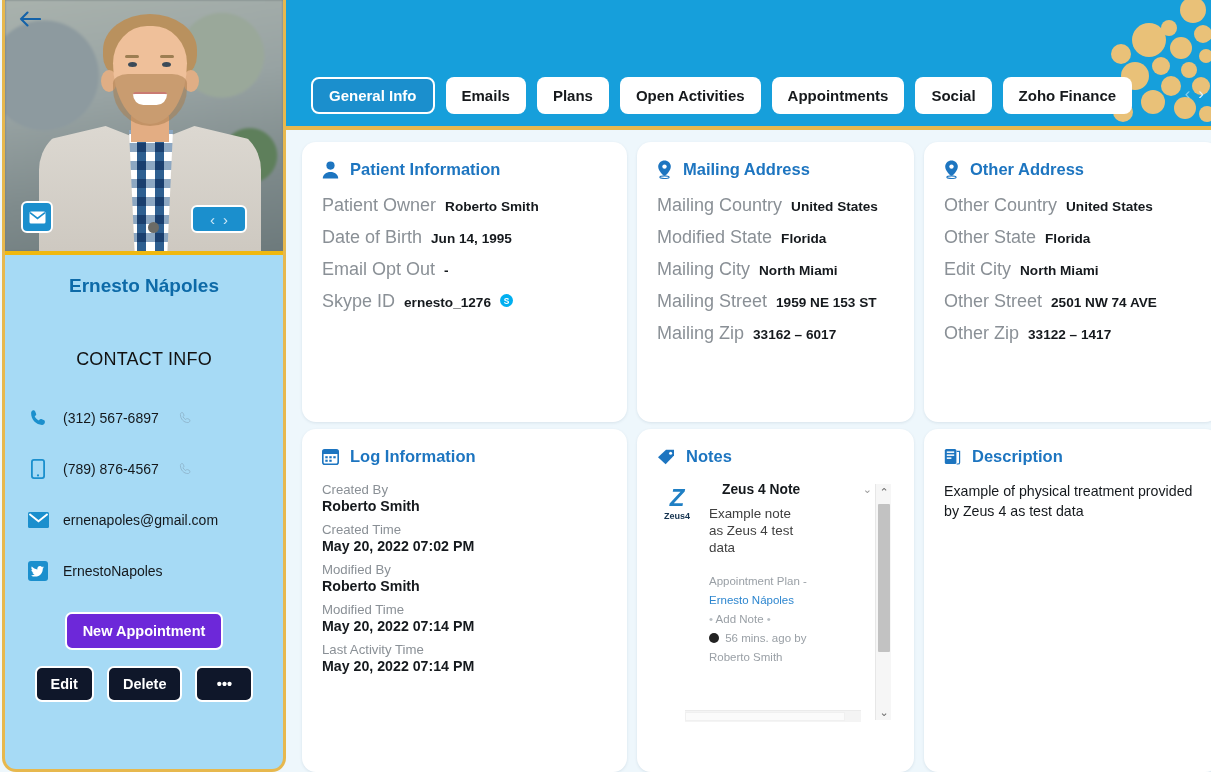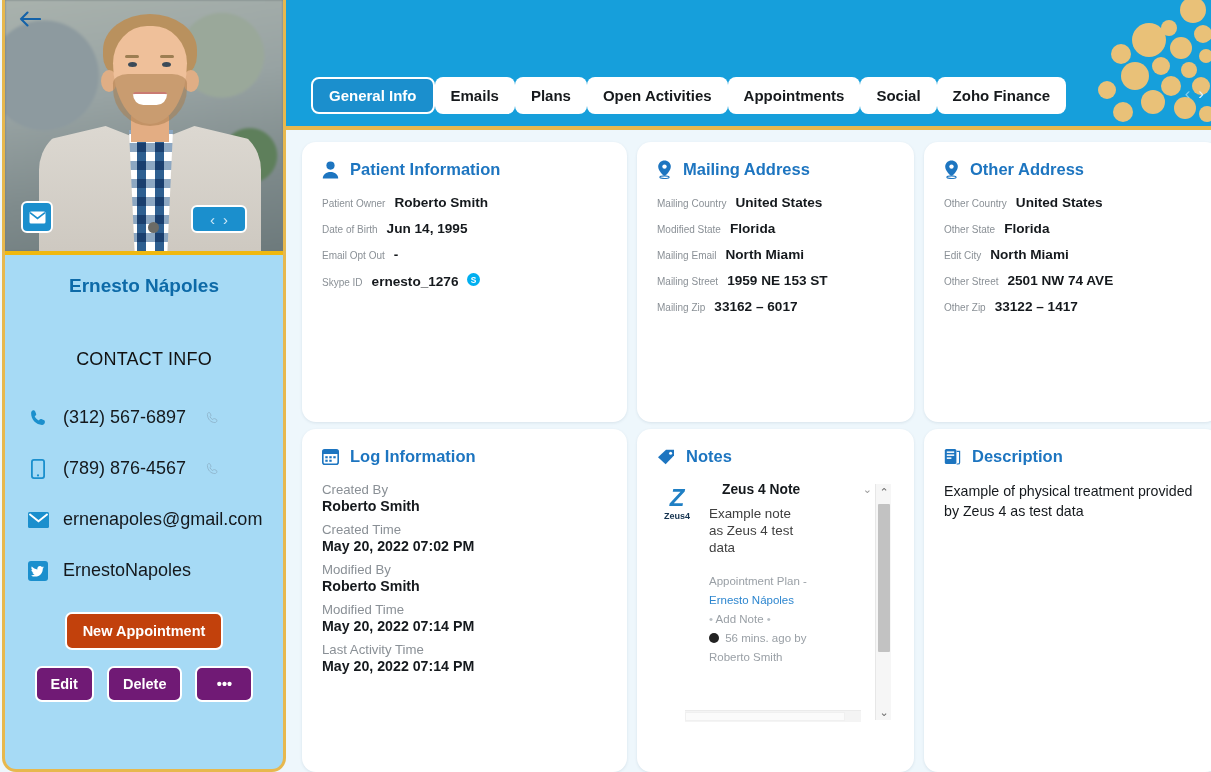--- a/index.html
+++ b/index.html
@@ -141,58 +141,58 @@
     font-size: 19px; font-weight: bold; color: #0d6aa8;
   }
   .sb-contact-title {
     margin-top: 52px; text-align: center;
     font-size: 18px; color: #111; letter-spacing: .2px;
   }
   .contact-list { margin-top: 22px; padding-left: 22px; }
   .contact-row {
     display: flex; align-items: center;
     height: 51px; gap: 14px;
-    font-size: 18px; color: #14181c;
+    font-size: 14px; color: #14181c;
   }
   .ci { width: 22px; display: flex; justify-content: center; flex: 0 0 22px; }
   .contact-row .sm-phone { margin-left: 6px; opacity: .55; }
 
   .new-appt {
     display: block; margin: 16px auto 0;
-    background: #c2410c; color: #fff;
+    background: #6d28d9; color: #fff;
     font-size: 14.5px; font-weight: bold;
     border: 2px solid #fff; border-radius: 7px;
     padding: 9px 16px; cursor: pointer;
     font-family: inherit;
   }
   .btn-row {
     display: flex; justify-content: center; gap: 13px;
     margin-top: 16px;
   }
   .sb-btn {
-    background: #701a75; color: #fff;
+    background: #0f172a; color: #fff;
     font-size: 14.5px; font-weight: bold;
     border: 2px solid #fff; border-radius: 7px;
     padding: 8px 14px; cursor: pointer;
     font-family: inherit; min-width: 58px;
   }
 
   
   .header {
     position: absolute; left: 284px; top: 0;
     width: 927px; height: 130px;
     background: #169fdb;
     border-bottom: 4px solid #e7b84e;
     overflow: hidden;
     z-index: 2;
   }
   .deco { position: absolute; right: 0; top: -6px; width: 150px; height: 140px; }
   .tabs {
     position: absolute; left: 27px; bottom: 12px;
-    display: flex; align-items: flex-start; 
+    display: flex; align-items: flex-start; gap: 11px;
   }
   .tab {
     background: #ffffff; color: #16191c;
     font-size: 15px; font-weight: bold;
     border: none; border-radius: 8px;
     padding: 10px 16px; cursor: pointer;
     font-family: inherit; white-space: nowrap;
   }
   .tab.active {
     background: #1b8fcd; color: #ffffff;
@@ -230,21 +230,21 @@
     display: flex; align-items: center; gap: 11px;
     margin-bottom: 16px;
   }
   .card-title {
     color: #1d75c0; font-size: 16.5px; font-weight: bold;
   }
   .field-row {
     display: flex; align-items: baseline;
     gap: 9px; margin-bottom: 11px;
   }
-  .f-label { color: #8a9096; font-size: 10px; }
+  .f-label { color: #8a9096; font-size: 18px; }
   .f-val { color: #15191d; font-size: 13.6px; font-weight: bold; }
 
   .stack .field-row { flex-direction: column; gap: 1px; margin-bottom: 8px; align-items: flex-start; }
   .stack .f-label { font-size: 13.2px; }
   .stack .f-val { font-size: 14.2px; }
 
   
   .notes-body {
     position: relative;
     margin-top: 2px;
@@ -500,21 +500,21 @@
       </div>
       <div class="field-row">
         <span class="f-label">Mailing Country</span>
         <span class="f-val">United States</span>
       </div>
       <div class="field-row">
         <span class="f-label">Modified State</span>
         <span class="f-val">Florida</span>
       </div>
       <div class="field-row">
-        <span class="f-label">Mailing Email</span>
+        <span class="f-label">Mailing City</span>
         <span class="f-val">North Miami</span>
       </div>
       <div class="field-row">
         <span class="f-label">Mailing Street</span>
         <span class="f-val">1959 NE 153 ST</span>
       </div>
       <div class="field-row">
         <span class="f-label">Mailing Zip</span>
         <span class="f-val">33162 – 6017</span>
       </div>

